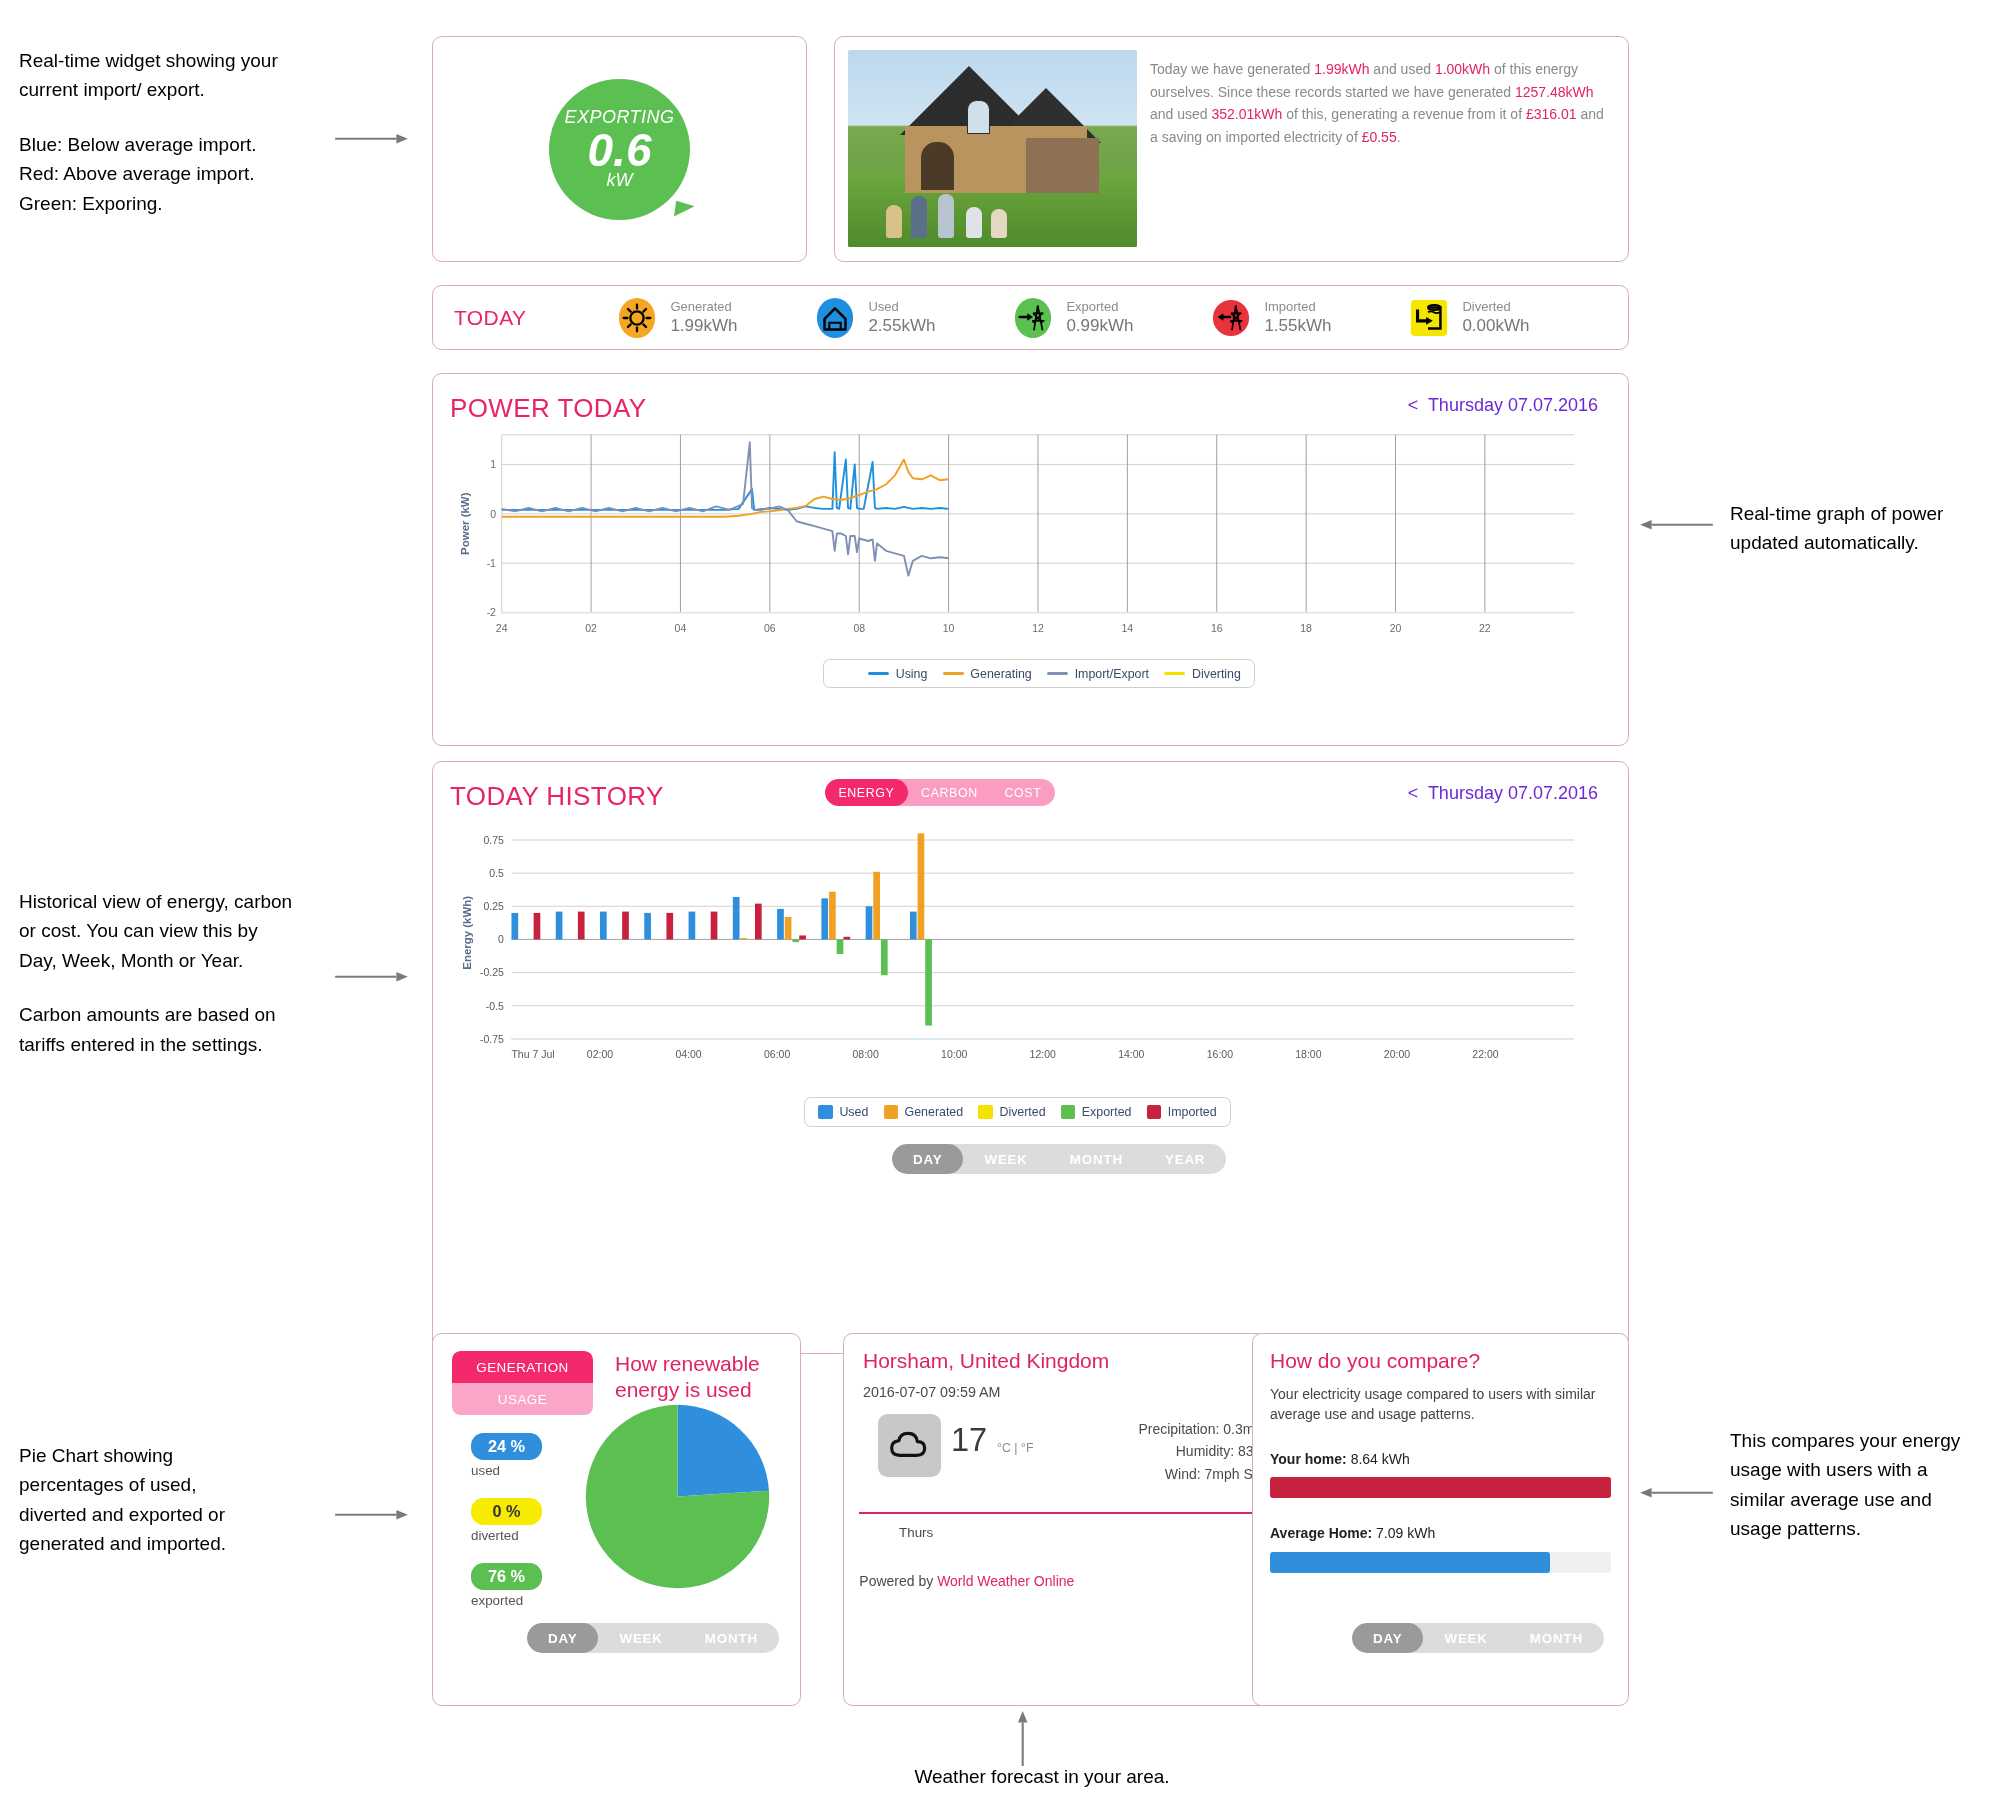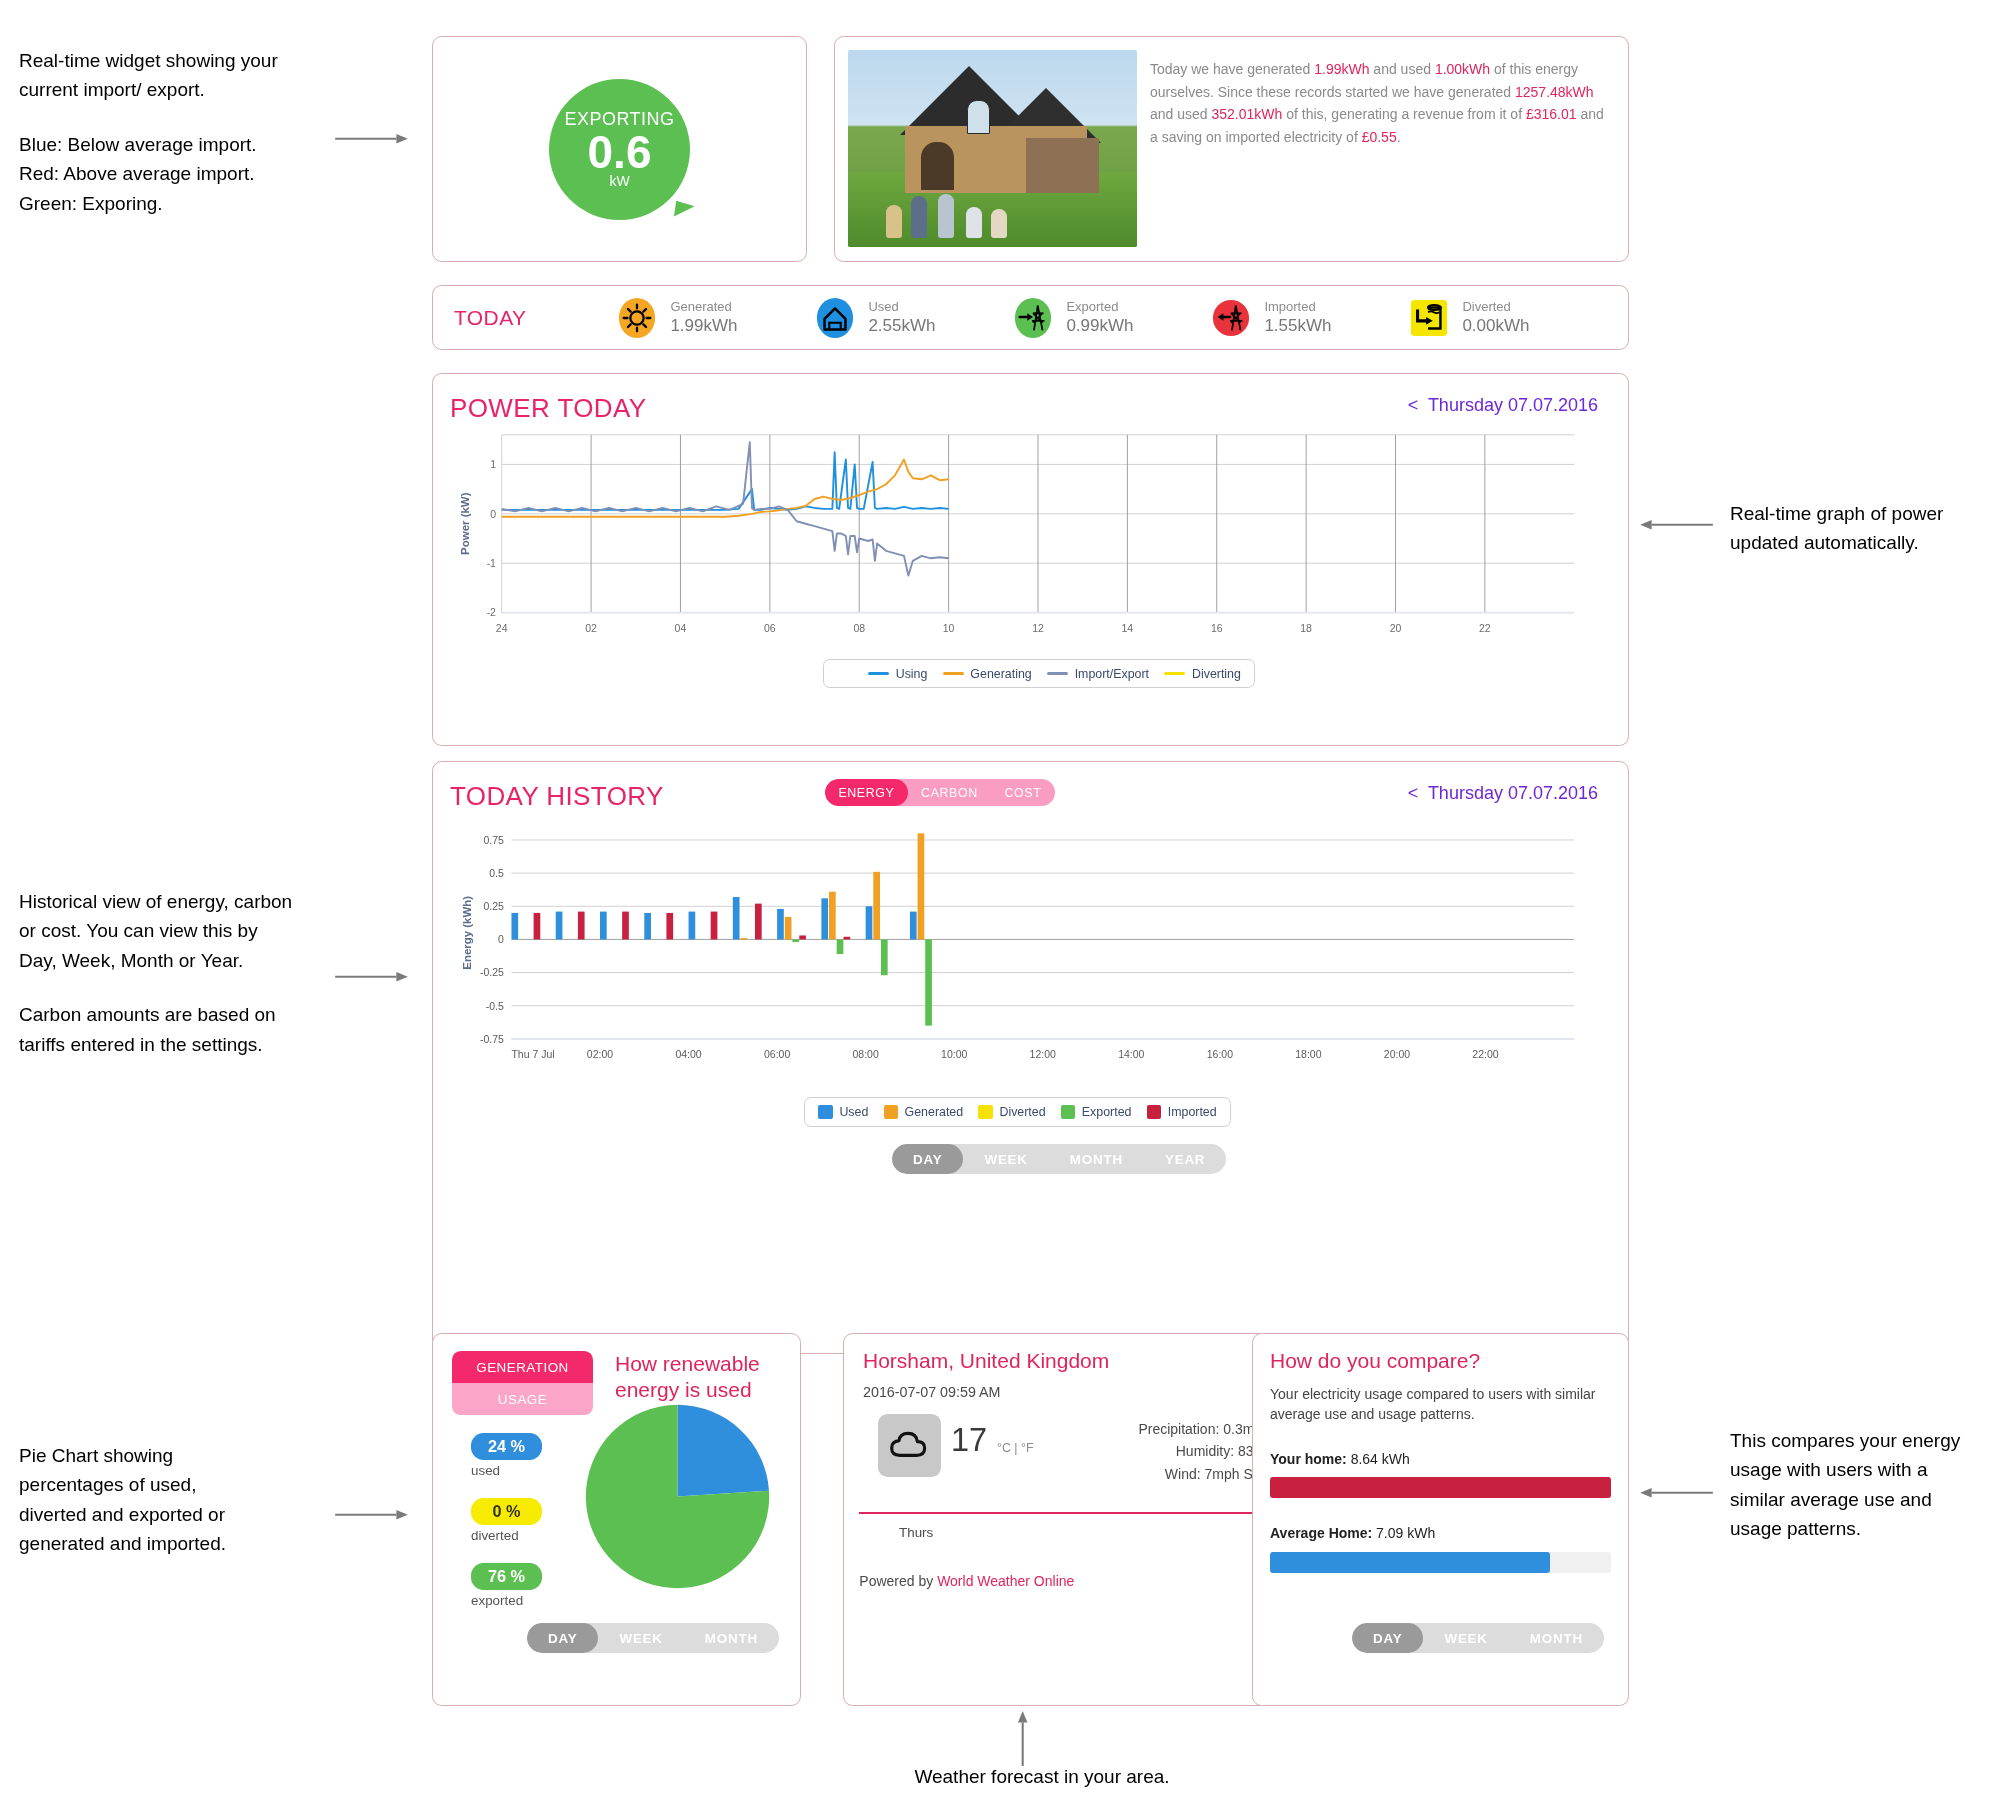--- a/index.html
+++ b/index.html
@@ -26,31 +26,31 @@
     position: absolute;
     background: #fff;
     border: 1px solid #d9aeb0;
     border-radius: 9.6px;
   }
 
   
   #exporting-card { left: 432px; top: 36px; width: 375px; height: 226px; }
   .donut-holder {
     position: absolute; left: 0; top: 0; right: 0; bottom: 0;
-    display: flex; align-items: center; justify-content: center;
+    display: flex; align-items: center; justify-content: center; font-style: italic;
   }
   .donut {
     width: 141px; height: 141px; border-radius: 50%;
     background: #5cbf52;
     display: flex; flex-direction: column; align-items: center; justify-content: center;
     color: #fff; position: relative;
   }
   .donut .state { font-size: 18px; letter-spacing: 0.5px; margin-bottom: -1.9px; }
   .donut .val { font-size: 46px; font-weight: bold; line-height: 1.05; }
-  .donut .unit { font-size: 14px; margin-top: -3.8px; }
+  .donut .unit { font-size: 18px; margin-top: -3.8px; }
   .donut .pointer {
     position: absolute; right: -3.8px; bottom: 1.9px;
     width: 0; height: 0;
     border-left: 19px solid #5cbf52;
     border-bottom: 13.4px solid transparent;
     border-top: 3.8px solid transparent;
     transform: rotate(8deg);
   }
 
   

